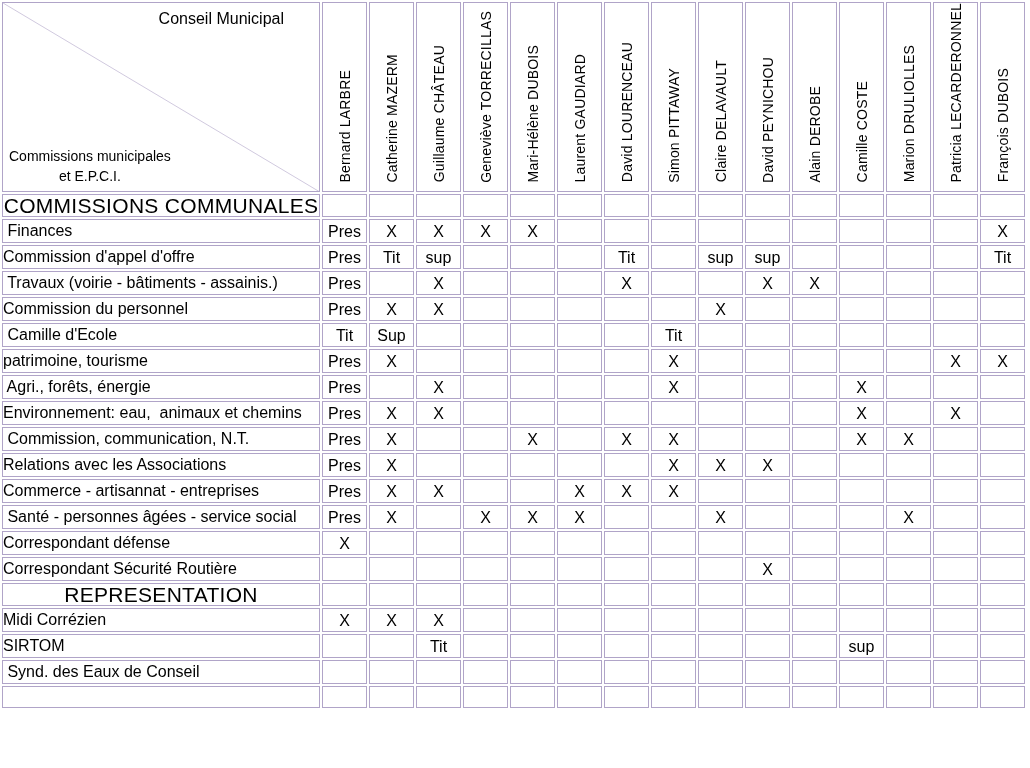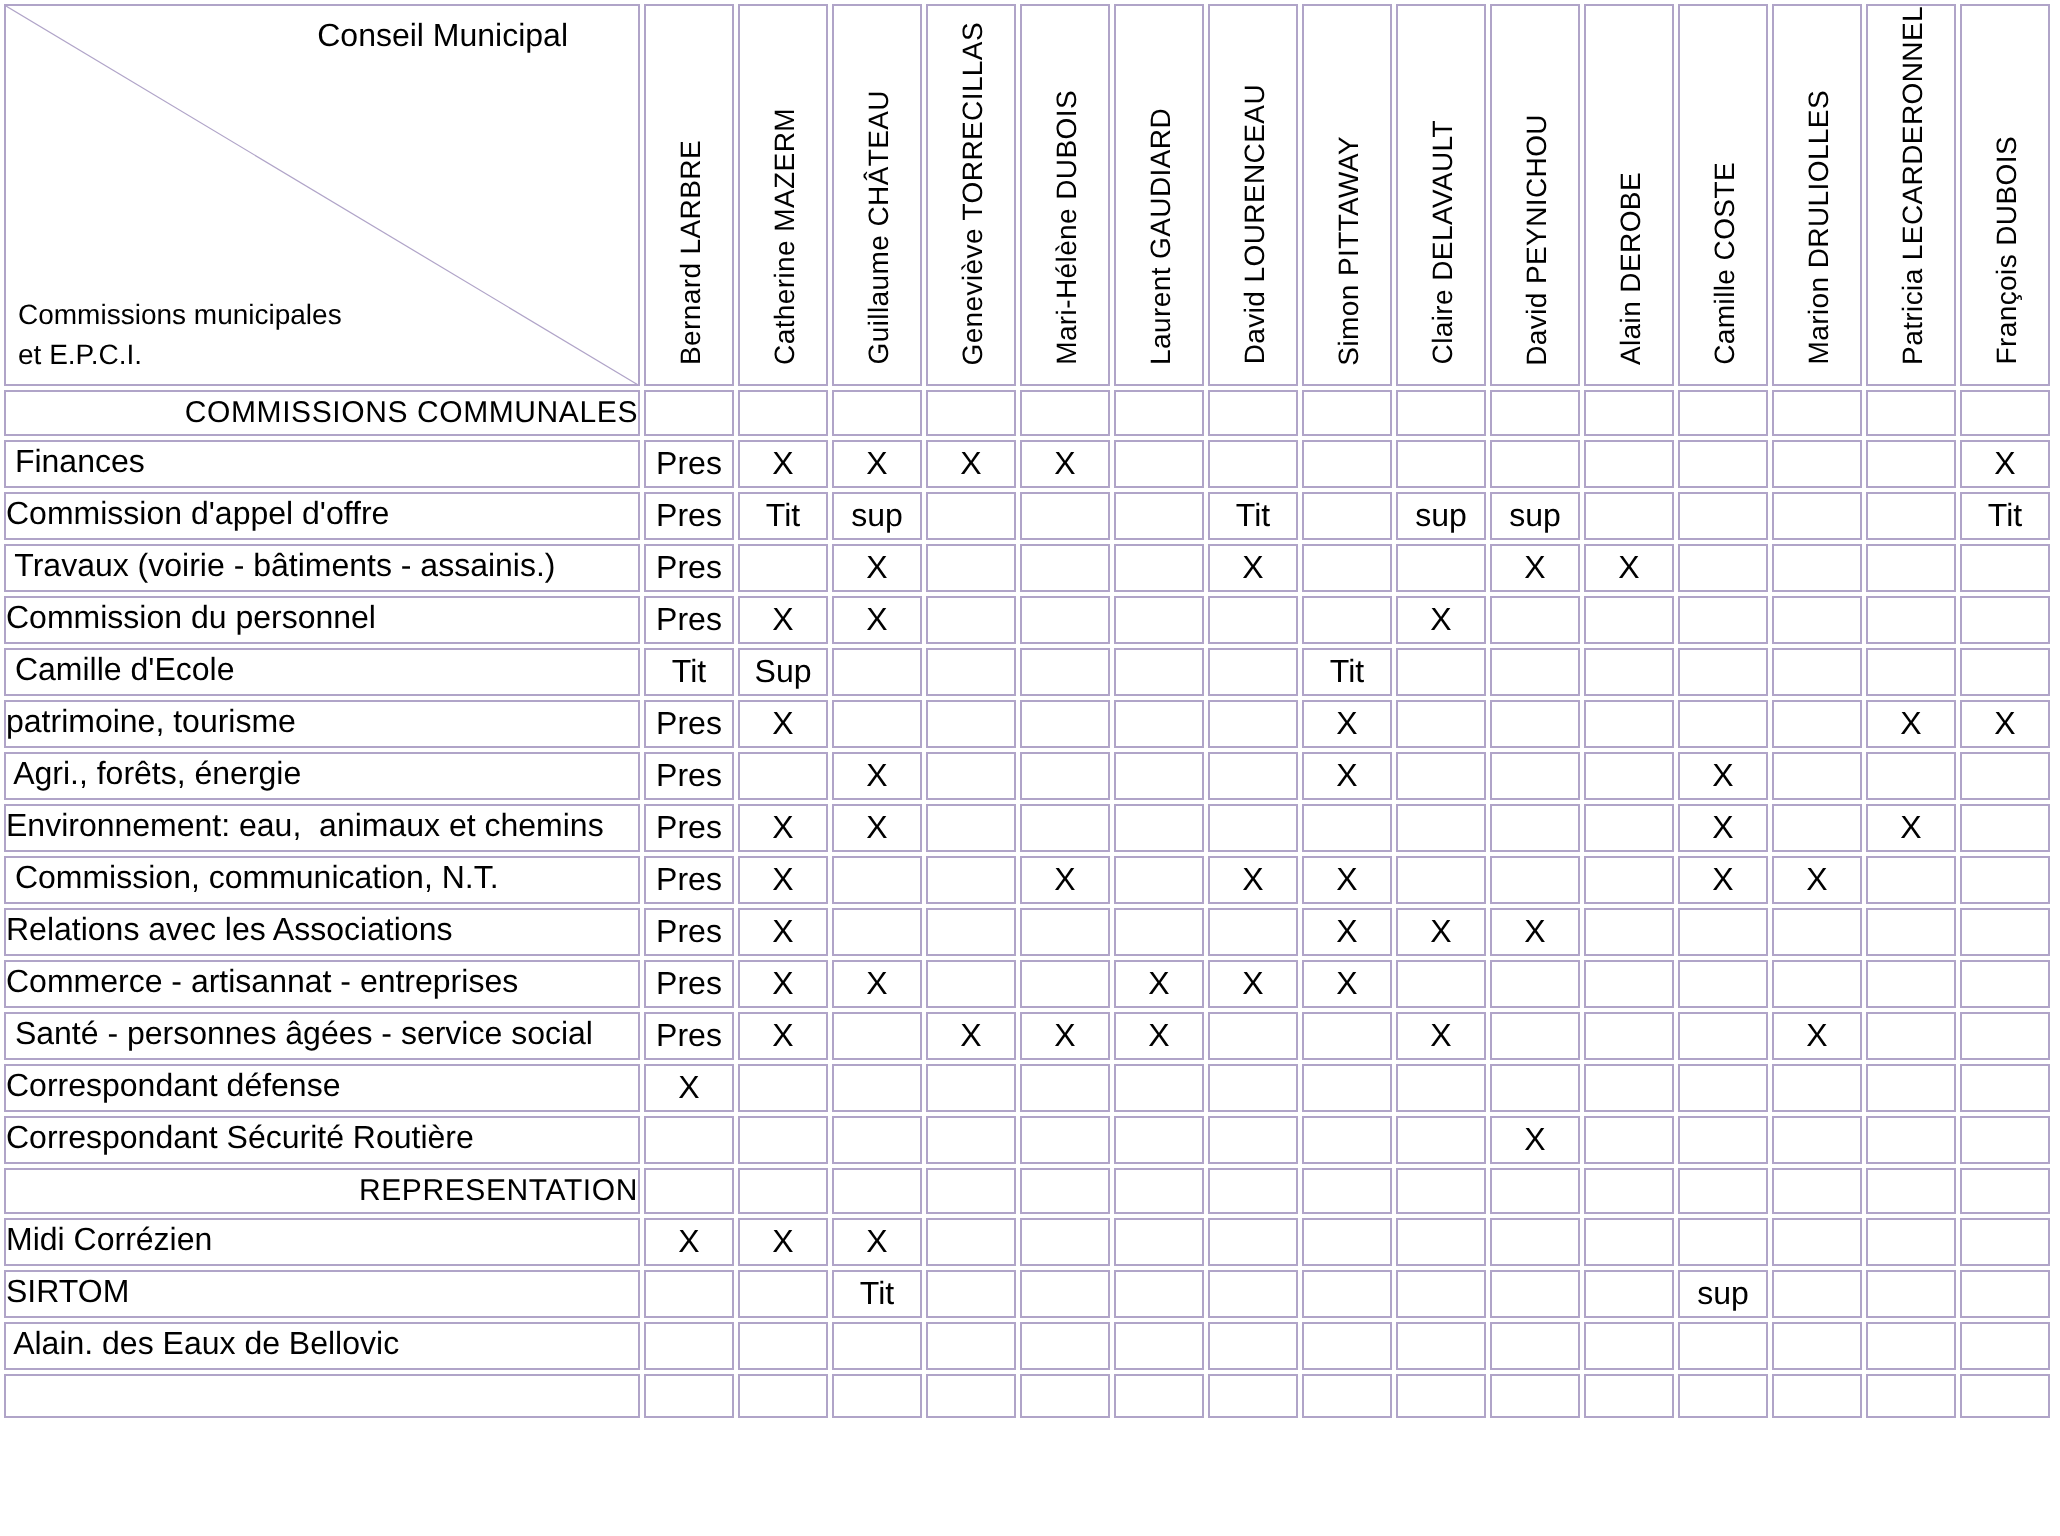--- a/index.html
+++ b/index.html
@@ -24,21 +24,21 @@
     border: 1px solid #b0a4c8;
     background: #ffffff;
     padding: 0;
     overflow: hidden;
   }
   col.label-col { width: 318px; }
   col.name-col  { width: 45px; }
 
   
   tr.header-row td { height: 188px; }
-  td.corner-cell { position: relative; }
+  td.corner-cell { position: relative; text-align: center; }
   td.corner-cell svg.diag { position: absolute; left: 0; top: 0; width: 100%; height: 100%; display: block; }
   .corner-top {
     position: absolute; top: 7px; right: 35px;
     font-size: 16px; white-space: nowrap;
   }
   .corner-bottom {
     position: absolute; left: 6px; bottom: 5px;
     font-size: 14px; line-height: 1.45; white-space: nowrap;
   }
   td.name-cell {
@@ -59,22 +59,22 @@
   
   tr.body-row td { height: 22px; }
   td.label-cell {
     font-size: 16px;
     padding: 0 2px 0 5px;
     white-space: pre;
     line-height: 22px;
     vertical-align: middle;
   }
   td.section-label {
-    text-align: right;
-    font-size: 15px;
+    text-align: center;
+    font-size: 21px;
     letter-spacing: 0.3px;
     white-space: pre;
     line-height: 21px;
     vertical-align: middle;
   }
   td.shaded { background: #e3def0; }
   td.value-cell {
     text-align: center;
     vertical-align: middle;
     font-size: 16px;
@@ -452,21 +452,21 @@
           <td class="value-cell"></td>
           <td class="value-cell"></td>
           <td class="value-cell"></td>
           <td class="value-cell"></td>
           <td class="value-cell">sup</td>
           <td class="value-cell"></td>
           <td class="value-cell"></td>
           <td class="value-cell"></td>
         </tr>
         <tr class="body-row">
-          <td class="label-cell"> Alain. des Eaux de Bellovic</td>
+          <td class="label-cell"> Synd. des Eaux de Conseil</td>
           <td class="value-cell"></td>
           <td class="value-cell"></td>
           <td class="value-cell"></td>
           <td class="value-cell"></td>
           <td class="value-cell"></td>
           <td class="value-cell"></td>
           <td class="value-cell"></td>
           <td class="value-cell"></td>
           <td class="value-cell"></td>
           <td class="value-cell"></td>

